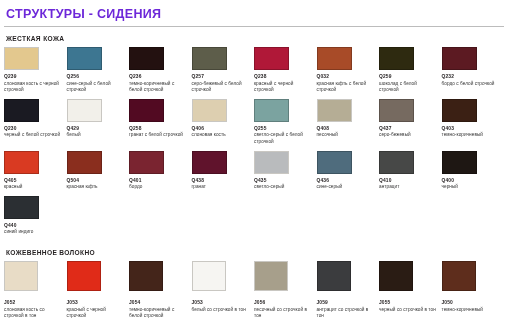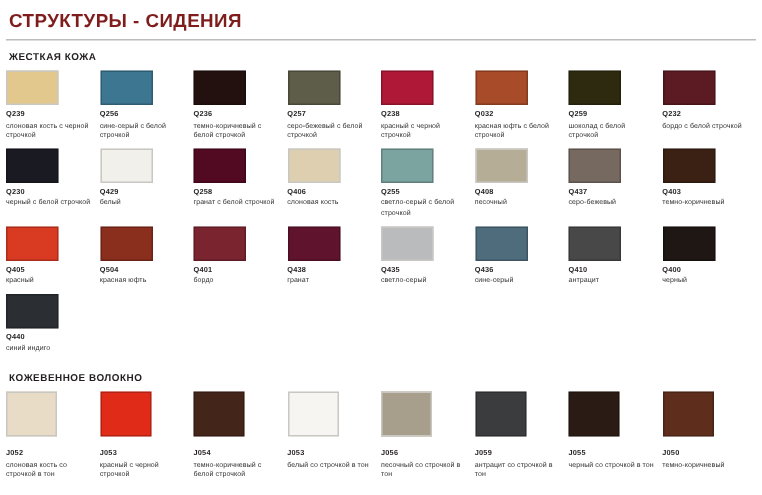--- a/index.html
+++ b/index.html
@@ -32,21 +32,21 @@
     white-space: nowrap;
     pointer-events: none;
     z-index: 5;
     user-select: none;
   }
 
   
   .page-title {
     font-size: 12.5px;
     font-weight: bold;
-    color: #7f1d1d;
+    color: #6d28d9;
     letter-spacing: 0.3px;
     padding: 7px 6px 5px 6px;
   }
   .title-rule {
     height: 1px;
     background: #bcbcbc;
     margin: 0 4px 0 4px;
   }
 
   

